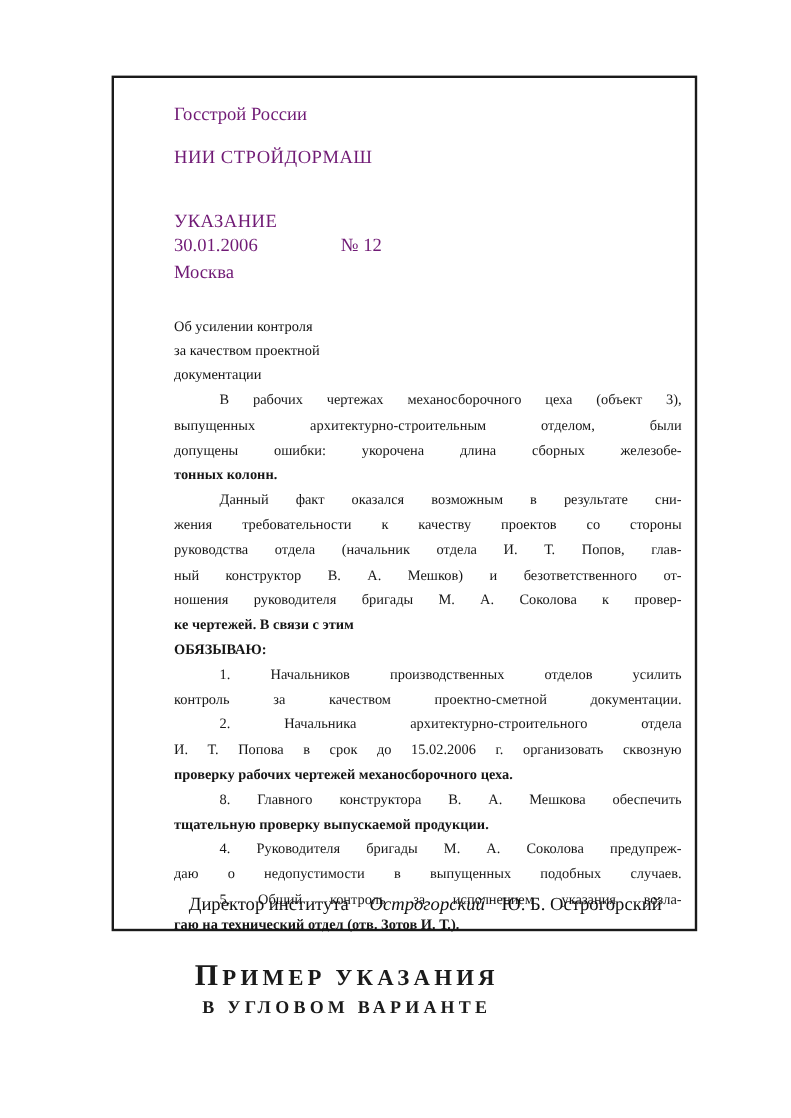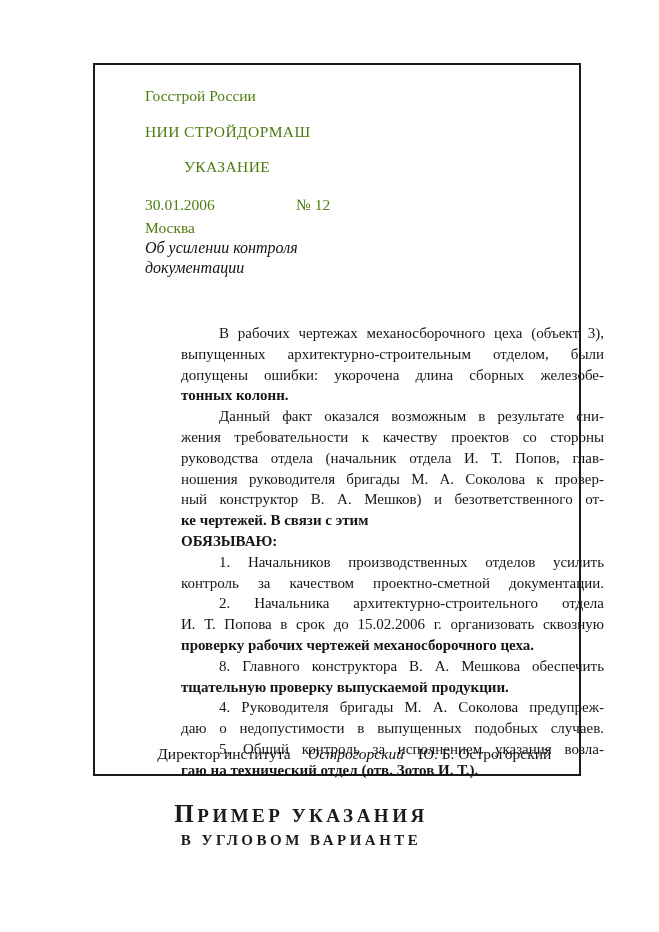--- a/index.html
+++ b/index.html
@@ -16,89 +16,89 @@
       left: 93px; top: 63px;
       width: 484px; height: 709px;
       border: 2px solid #1a1a1a;
       box-sizing: content-box;
     }
     .t {
       position: absolute;
       white-space: nowrap;
       font-size: 15.5px;
       line-height: 20px;
-      color: #4d7c0f;
+      color: #701a75;
     }
     .hdr { left: 145px; }
     .caps { letter-spacing: 0.4px; }
-    .subject { position: absolute; left: 145px; top: 238px; font-size: 16px; line-height: 20px; font-style: italic; }
+    .subject { position: absolute; left: 145px; top: 262px; font-size: 12px; line-height: 20px; }
     .subject div { white-space: nowrap; }
     .body {
       position: absolute;
       left: 145px; width: 423px;
       top: 323px;
-      font-size: 15px;
+      font-size: 12px;
       line-height: 20.8px;
       color: #161616;
-      margin-left: 36px;
     }
     .ln {
       white-space: nowrap;
       text-align: justify;
       text-align-last: justify;
       height: 20.8px;
     }
     .ln.last { text-align-last: left; font-weight: bold; }
     .ln.ind { padding-left: 38px; }
     .sig {
       position: absolute; top: 744px; left: 140px;
       font-size: 15.5px; line-height: 20px; white-space: nowrap;
     }
     .sig span { display: inline-block; }
     .sig .role { width: 168px; text-align: center; }
     .sig .hand { font-style: italic; width: 110px; }
     .caption {
-      position: absolute; left: 16px; width: 570px;
+      position: absolute; left: 4px; width: 570px;
       text-align: center;
       font-weight: bold;
       letter-spacing: 3.5px;
       color: #1b1b1b;
       font-family: "Liberation Serif", "DejaVu Serif", serif;
     }
     .cap1 { top: 800px; font-size: 19px; }
     .cap1 .big { font-size: 25px; }
     .cap2 { top: 832px; font-size: 15px; }
   </style>
 </head>
 <body>
 
 <div class="frame"></div>
 
 <div class="t hdr" style="top:86px;">Госстрой России</div>
 <div class="t hdr caps" style="top:122px;">НИИ СТРОЙДОРМАШ</div>
-<div class="t hdr caps" style="top:157px;margin-left:39px;">УКАЗАНИЕ</div>
+<div class="t hdr caps" style="top:175px;">УКАЗАНИЕ</div>
 <div class="t hdr" style="top:195px;">30.01.2006</div>
-<div class="t" style="top:195px; left:296px;">№ 12</div>
+<div class="t" style="top:195px; left:284px;">№ 12</div>
 <div class="t hdr" style="top:218px;">Москва</div>
 
 <div class="subject">
   <div>Об усилении контроля</div>
+  <div>за качеством проектной</div>
   <div>документации</div>
 </div>
 
 <div class="body">
   <div class="ln ind">В рабочих чертежах механосборочного цеха (объект 3),</div>
   <div class="ln">выпущенных архитектурно-строительным отделом, были</div>
   <div class="ln">допущены ошибки: укорочена длина сборных железобе-</div>
   <div class="ln last">тонных колонн.</div>
   <div class="ln ind">Данный факт оказался возможным в результате сни-</div>
   <div class="ln">жения требовательности к качеству проектов со стороны</div>
   <div class="ln">руководства отдела (начальник отдела И. Т. Попов, глав-</div>
+  <div class="ln">ный конструктор В. А. Мешков) и безответственного от-</div>
   <div class="ln">ношения руководителя бригады М. А. Соколова к провер-</div>
-  <div class="ln">ный конструктор В. А. Мешков) и безответственного от-</div>
   <div class="ln last">ке чертежей. В связи с этим</div>
   <div class="ln last">ОБЯЗЫВАЮ:</div>
   <div class="ln ind">1. Начальников производственных отделов усилить</div>
   <div class="ln">контроль за качеством проектно-сметной документации.</div>
   <div class="ln ind">2. Начальника архитектурно-строительного отдела</div>
   <div class="ln">И. Т. Попова в срок до 15.02.2006 г. организовать сквозную</div>
   <div class="ln last">проверку рабочих чертежей механосборочного цеха.</div>
   <div class="ln ind">8. Главного конструктора В. А. Мешкова обеспечить</div>
   <div class="ln last">тщательную проверку выпускаемой продукции.</div>
   <div class="ln ind">4. Руководителя бригады М. А. Соколова предупреж-</div>

